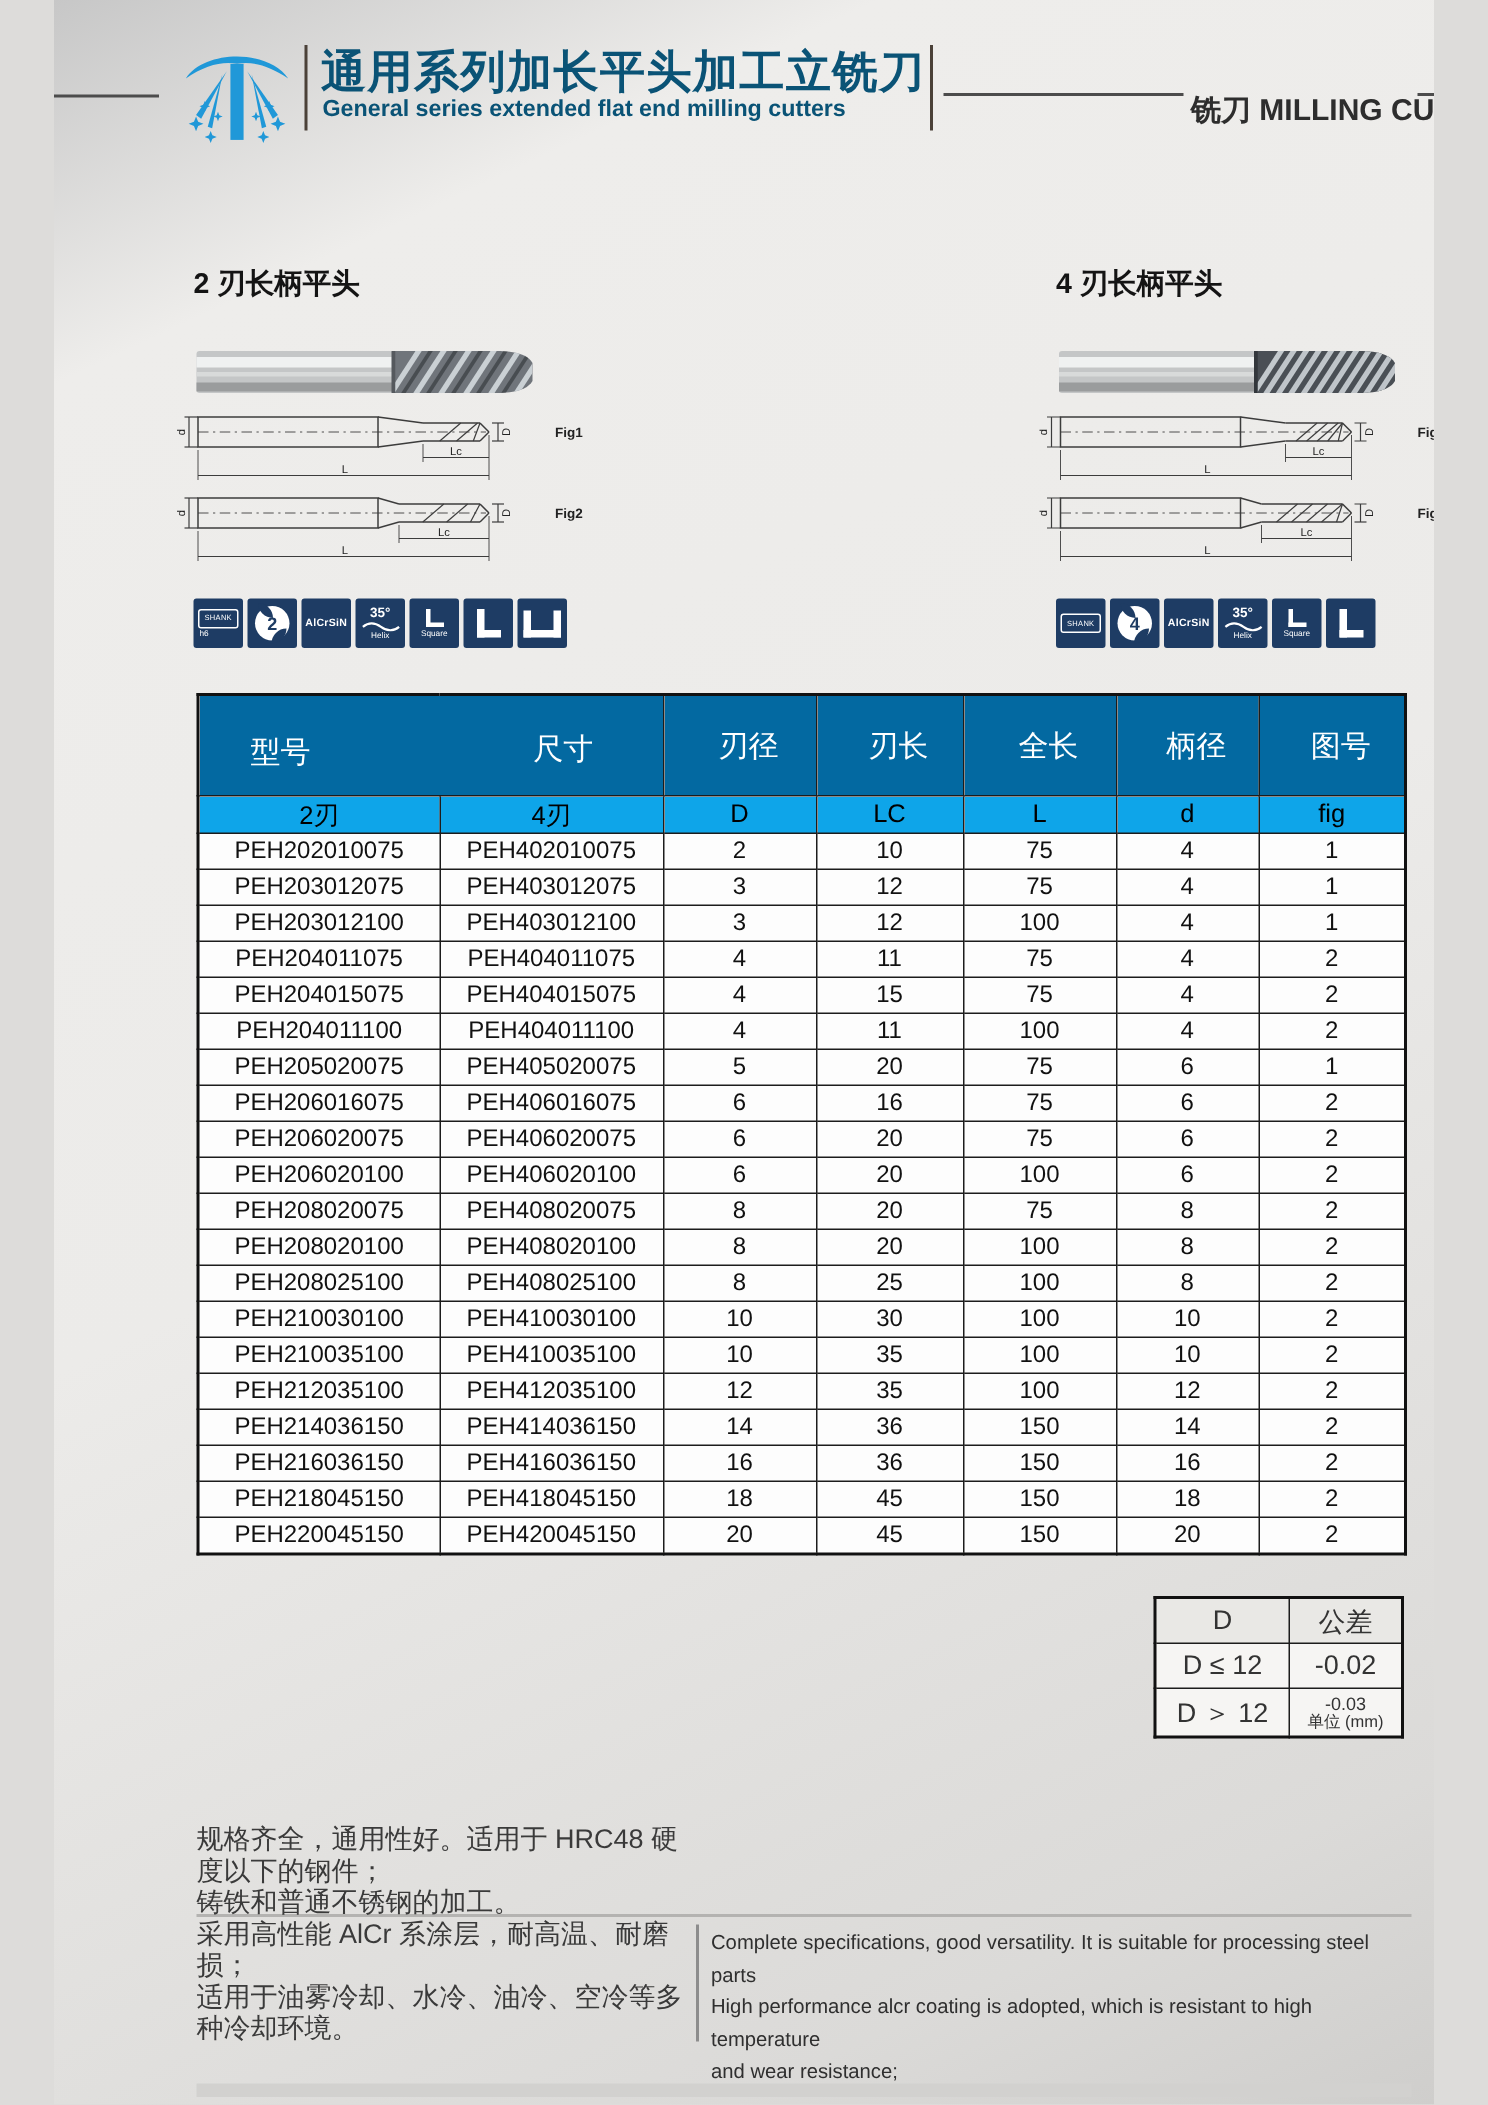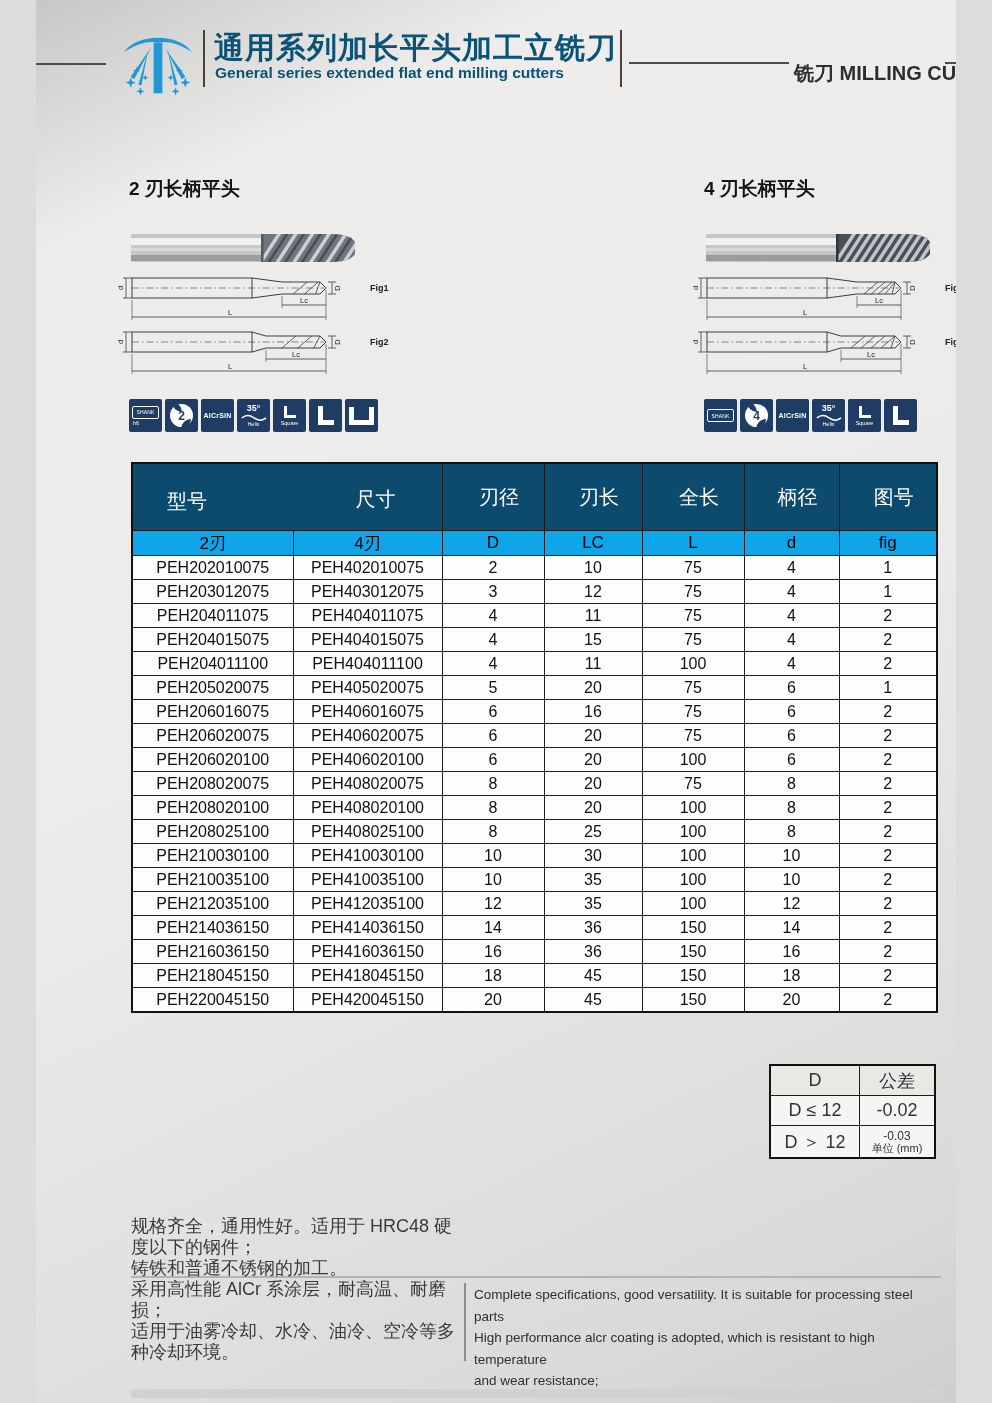--- a/index.html
+++ b/index.html
@@ -44,21 +44,21 @@
   .hlx{font-size:5.5px;line-height:6px;}
   .sq-glyph{width:9px;height:9px;border-left:3px solid #fff;border-bottom:3px solid #fff;margin-bottom:2px;}
   .sq-lbl{font-size:5.5px;line-height:6px;}
   .glyph-L{width:11px;height:14px;border-left:5px solid #fff;border-bottom:5px solid #fff;}
   .glyph-U{width:15px;height:13px;border-left:5px solid #fff;border-right:5px solid #fff;border-bottom:5px solid #fff;}
 
   
   table.spec{position:absolute;left:95px;top:462px;width:805px;border-collapse:collapse;table-layout:fixed;background:#fdfdfd;}
   .spec th,.spec td{border:1px solid #1c1c1c;text-align:center;padding:0;overflow:hidden;white-space:nowrap;}
   .spec{border:2px solid #111;}
-  .spec thead tr.main th{height:66px;background:#0c4a6e;color:#fff;font-weight:400;font-size:20px;padding-left:12px;}
+  .spec thead tr.main th{height:66px;background:#0369a1;color:#fff;font-weight:400;font-size:20px;padding-left:12px;}
   .spec thead th.diag{position:relative;
     background-image:linear-gradient(to top right,transparent 49.6%,#fff 49.6%,#fff 50.4%,transparent 50.4%);
     background-color:#16607f;}
   .spec thead th.diag .lbl-model{position:absolute;left:34px;top:24px;font-size:20px;font-weight:400;}
   .spec thead th.diag .lbl-size{position:absolute;right:46px;top:22px;font-size:20px;font-weight:400;}
   .spec thead tr.sub th{height:24px;font-weight:400;font-size:17px;color:#000;background:#0ea5e9;}
   .spec tbody td{height:23px;font-size:16px;color:#111;}
 
   
   table.tol{position:absolute;left:733px;top:1064px;width:167px;border-collapse:collapse;border:2.5px solid #111;}
@@ -410,20 +410,29 @@
         <tr>
           <td>PEH203012075</td>
           <td>PEH403012075</td>
           <td>3</td>
           <td>12</td>
           <td>75</td>
           <td>4</td>
           <td>1</td>
         </tr>
         <tr>
+          <td>PEH203012100</td>
+          <td>PEH403012100</td>
+          <td>3</td>
+          <td>12</td>
+          <td>100</td>
+          <td>4</td>
+          <td>1</td>
+        </tr>
+        <tr>
           <td>PEH204011075</td>
           <td>PEH404011075</td>
           <td>4</td>
           <td>11</td>
           <td>75</td>
           <td>4</td>
           <td>2</td>
         </tr>
         <tr>
           <td>PEH204015075</td>

